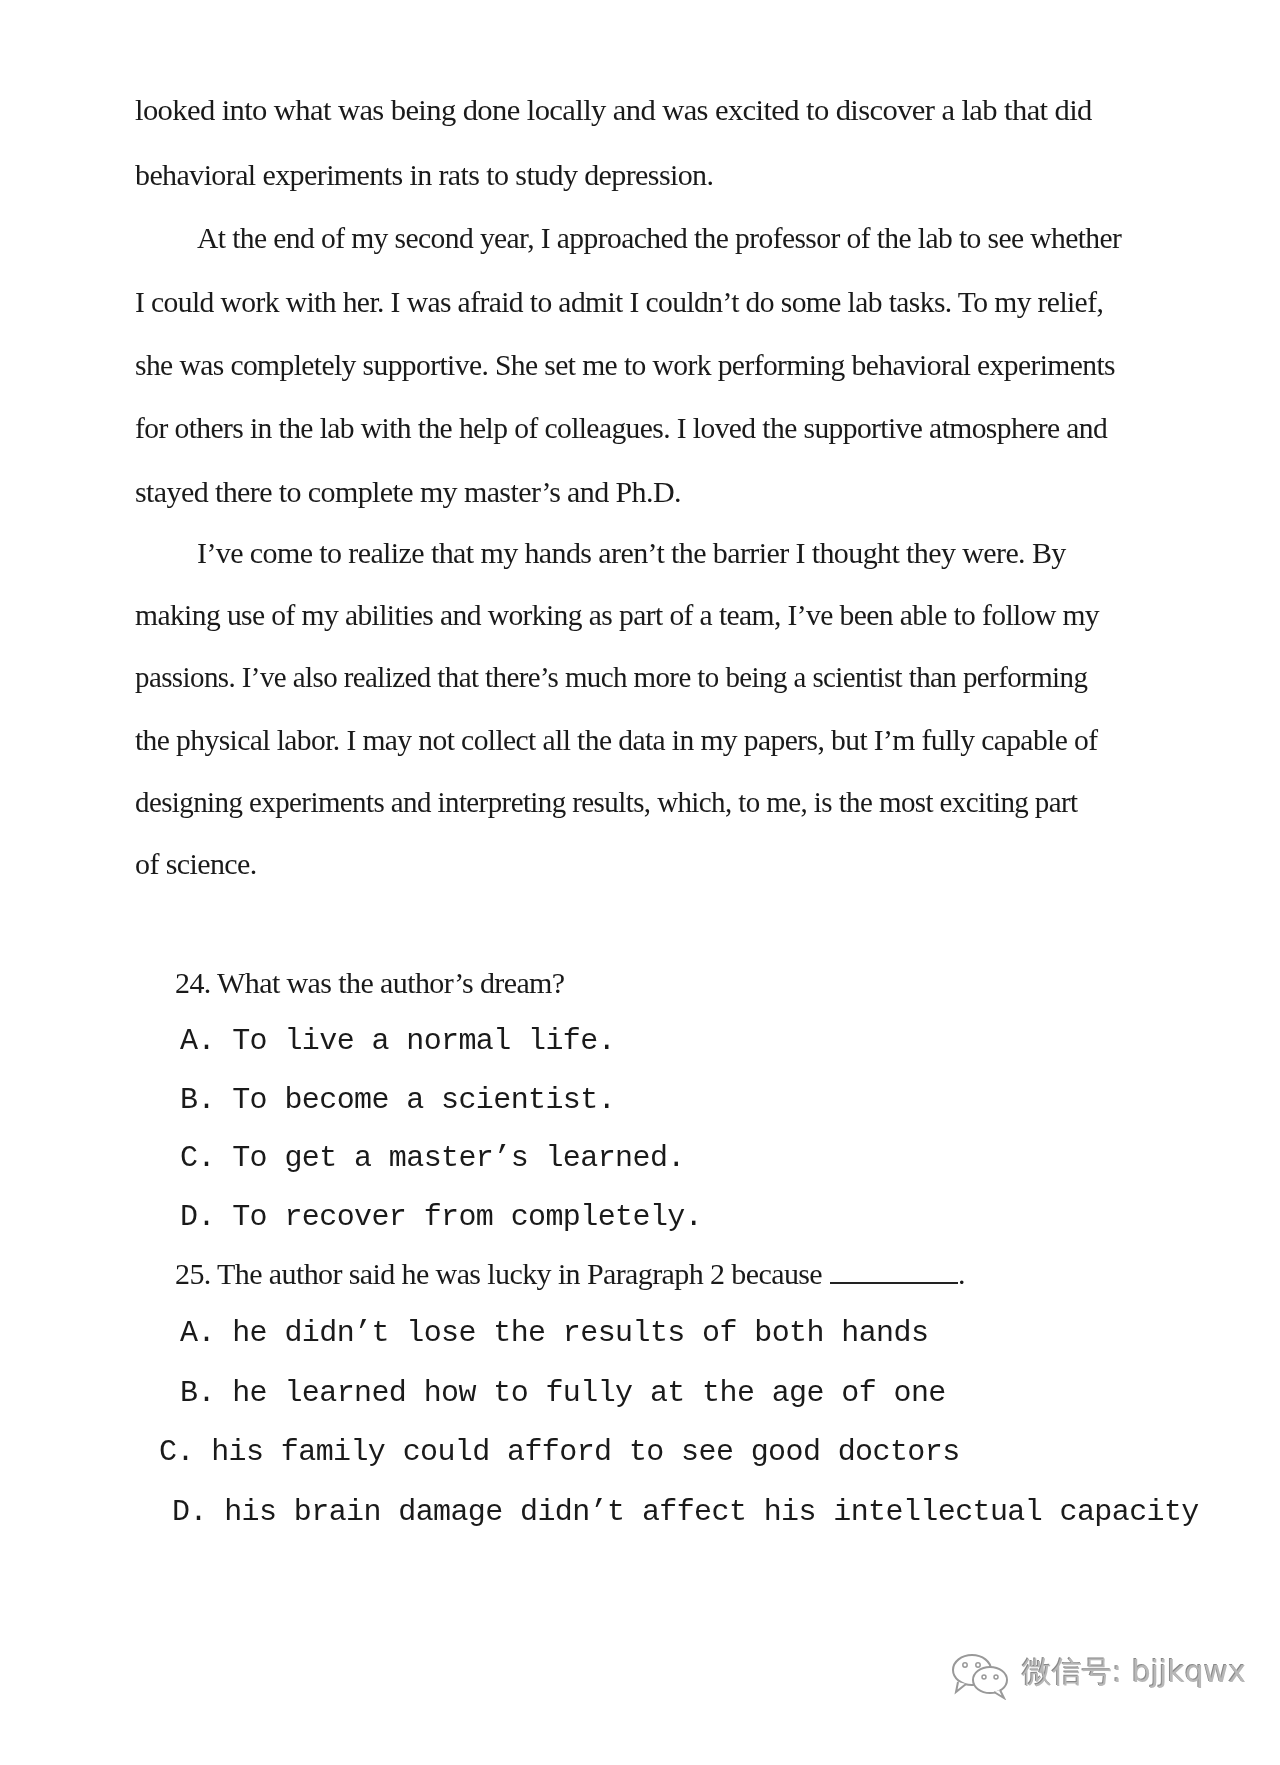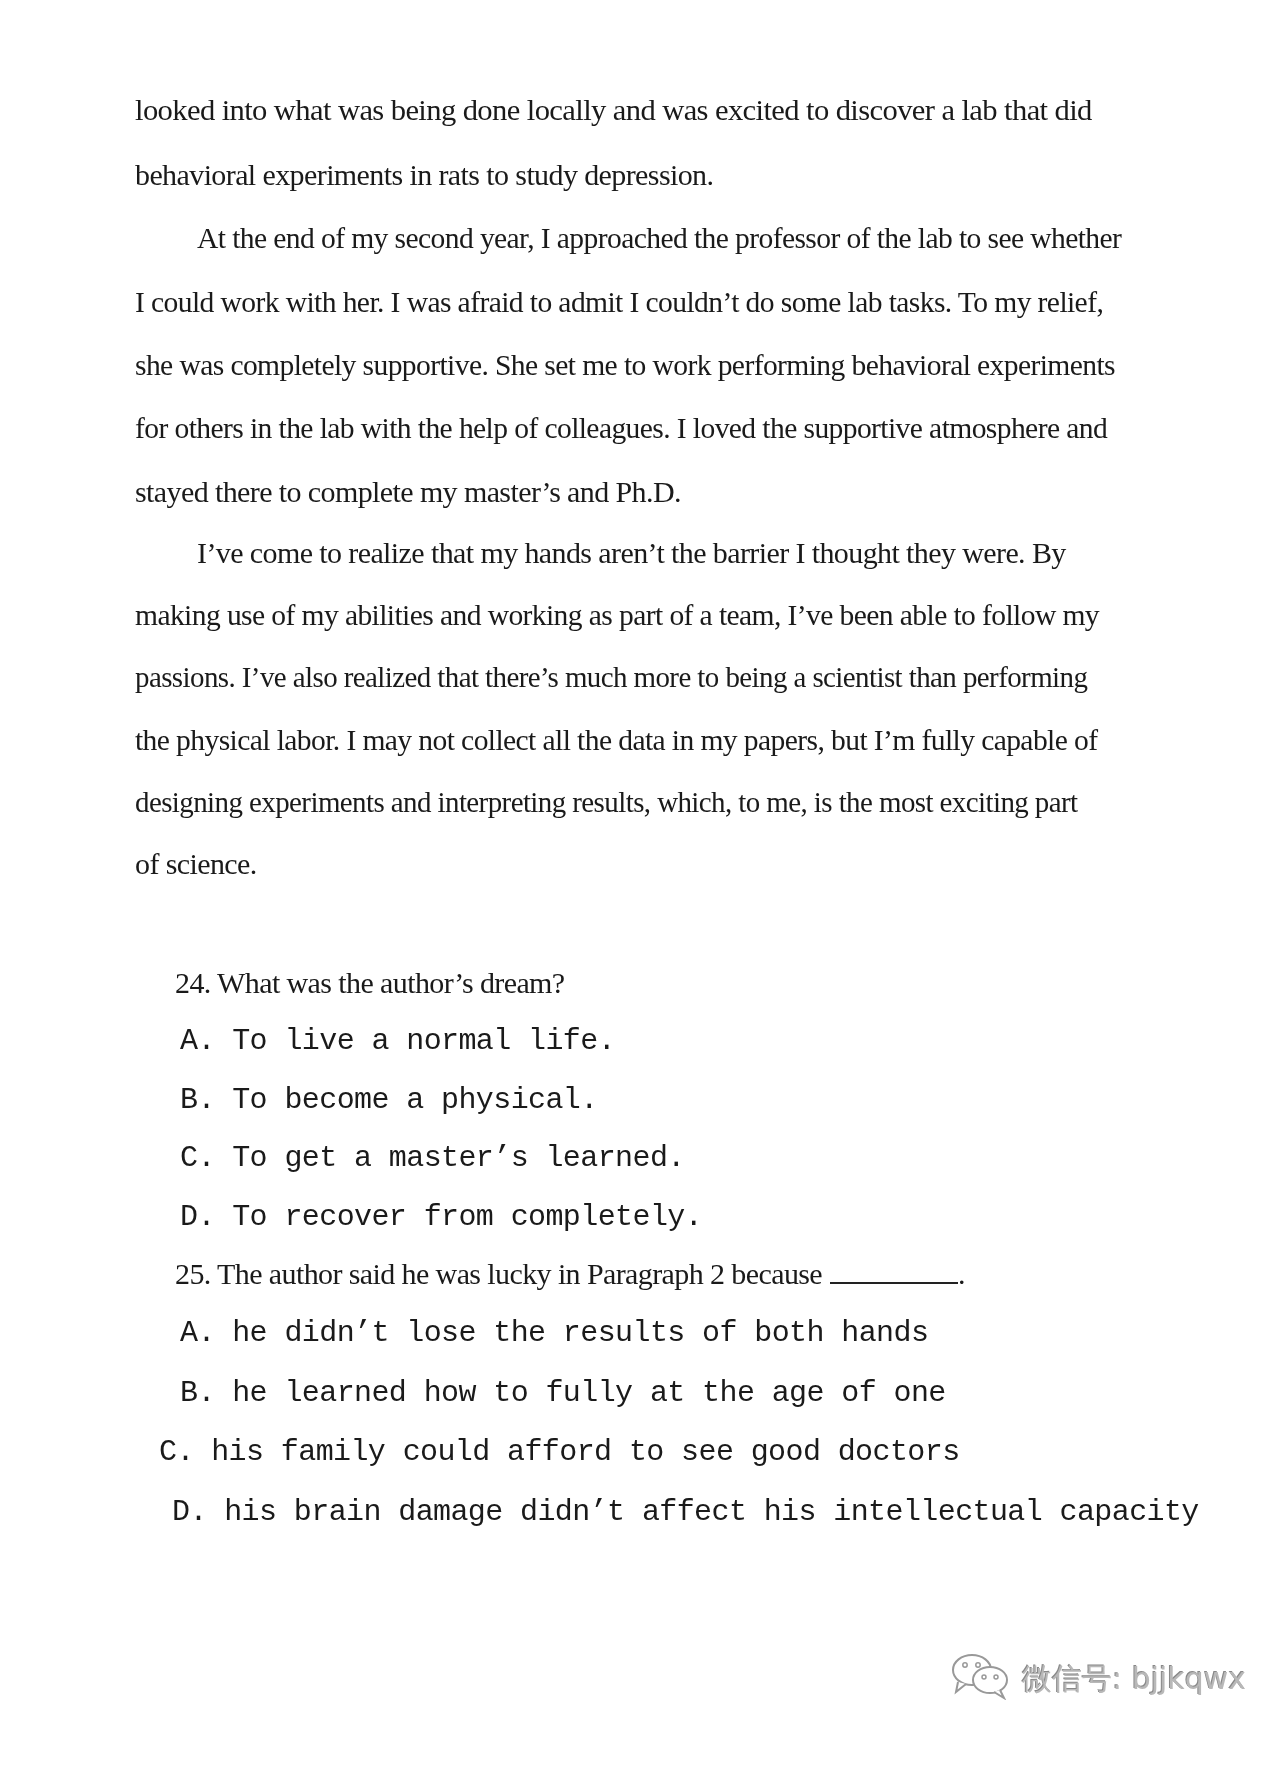--- a/index.html
+++ b/index.html
@@ -9,21 +9,21 @@
   }
   .line {
     position: absolute; left: 135px; font-size: 30px; line-height: 36px;
     white-space: nowrap; letter-spacing: -0.6px; transform-origin: left center;
   }
   .indent { left: 197px; }
   .opt { left: 180px; font-family: Liberation Mono, monospace; }
   .q { left: 138px; margin-left: 37px; }
   .blank { display: inline-block; width: 128px; border-bottom: 2px solid #222; height: 22px; vertical-align: baseline; margin-left: 8px; }
   .watermark {
-    position: absolute; left: 950px; top: 1652px; display: flex; align-items: flex-end; gap: 10px;
+    position: absolute; left: 950px; top: 1652px; display: flex; align-items: flex-start; gap: 10px;
     color: #b8b8b8; font-family: "DejaVu Sans", sans-serif; font-size: 30px;
     text-shadow: -1px -1px 0 #888;
   }
   .wm-icon { width: 62px; height: 48px; }
 </style>
 </head>
 <body>
 
 <div>
   <div class="line" style="top:92px;transform:scaleX(1.02)">looked into what was being done locally and was excited to discover a lab that did</div>
@@ -37,21 +37,21 @@
   <div class="line" style="top:597px;transform:scaleX(0.985)">making use of my abilities and working as part of a team, I’ve been able to follow my</div>
   <div class="line" style="top:659px;transform:scaleX(0.965)">passions. I’ve also realized that there’s much more to being a scientist than performing</div>
   <div class="line" style="top:722px;transform:scaleX(0.985)">the physical labor. I may not collect all the data in my papers, but I’m fully capable of</div>
   <div class="line" style="top:784px;transform:scaleX(0.965)">designing experiments and interpreting results, which, to me, is the most exciting part</div>
   <div class="line" style="top:846px">of science.</div>
 </div>
 
 <div>
   <div class="line q" style="top:965px">24. What was the author’s dream?</div>
   <div class="line opt" style="top:1023px">A. To live a normal life.</div>
-  <div class="line opt" style="top:1082px">B. To become a physical.</div>
+  <div class="line opt" style="top:1082px">B. To become a scientist.</div>
   <div class="line opt" style="top:1140px">C. To get a master’s learned.</div>
   <div class="line opt" style="top:1199px">D. To recover from completely.</div>
 </div>
 
 <div>
   <div class="line q" style="top:1256px">
     <span>25. The author said he was lucky in Paragraph 2 because</span><span class="blank"></span><span>.</span>
   </div>
   <div class="line opt" style="top:1315px">A. he didn’t lose the results of both hands</div>
   <div class="line opt" style="top:1375px">B. he learned how to fully at the age of one</div>

